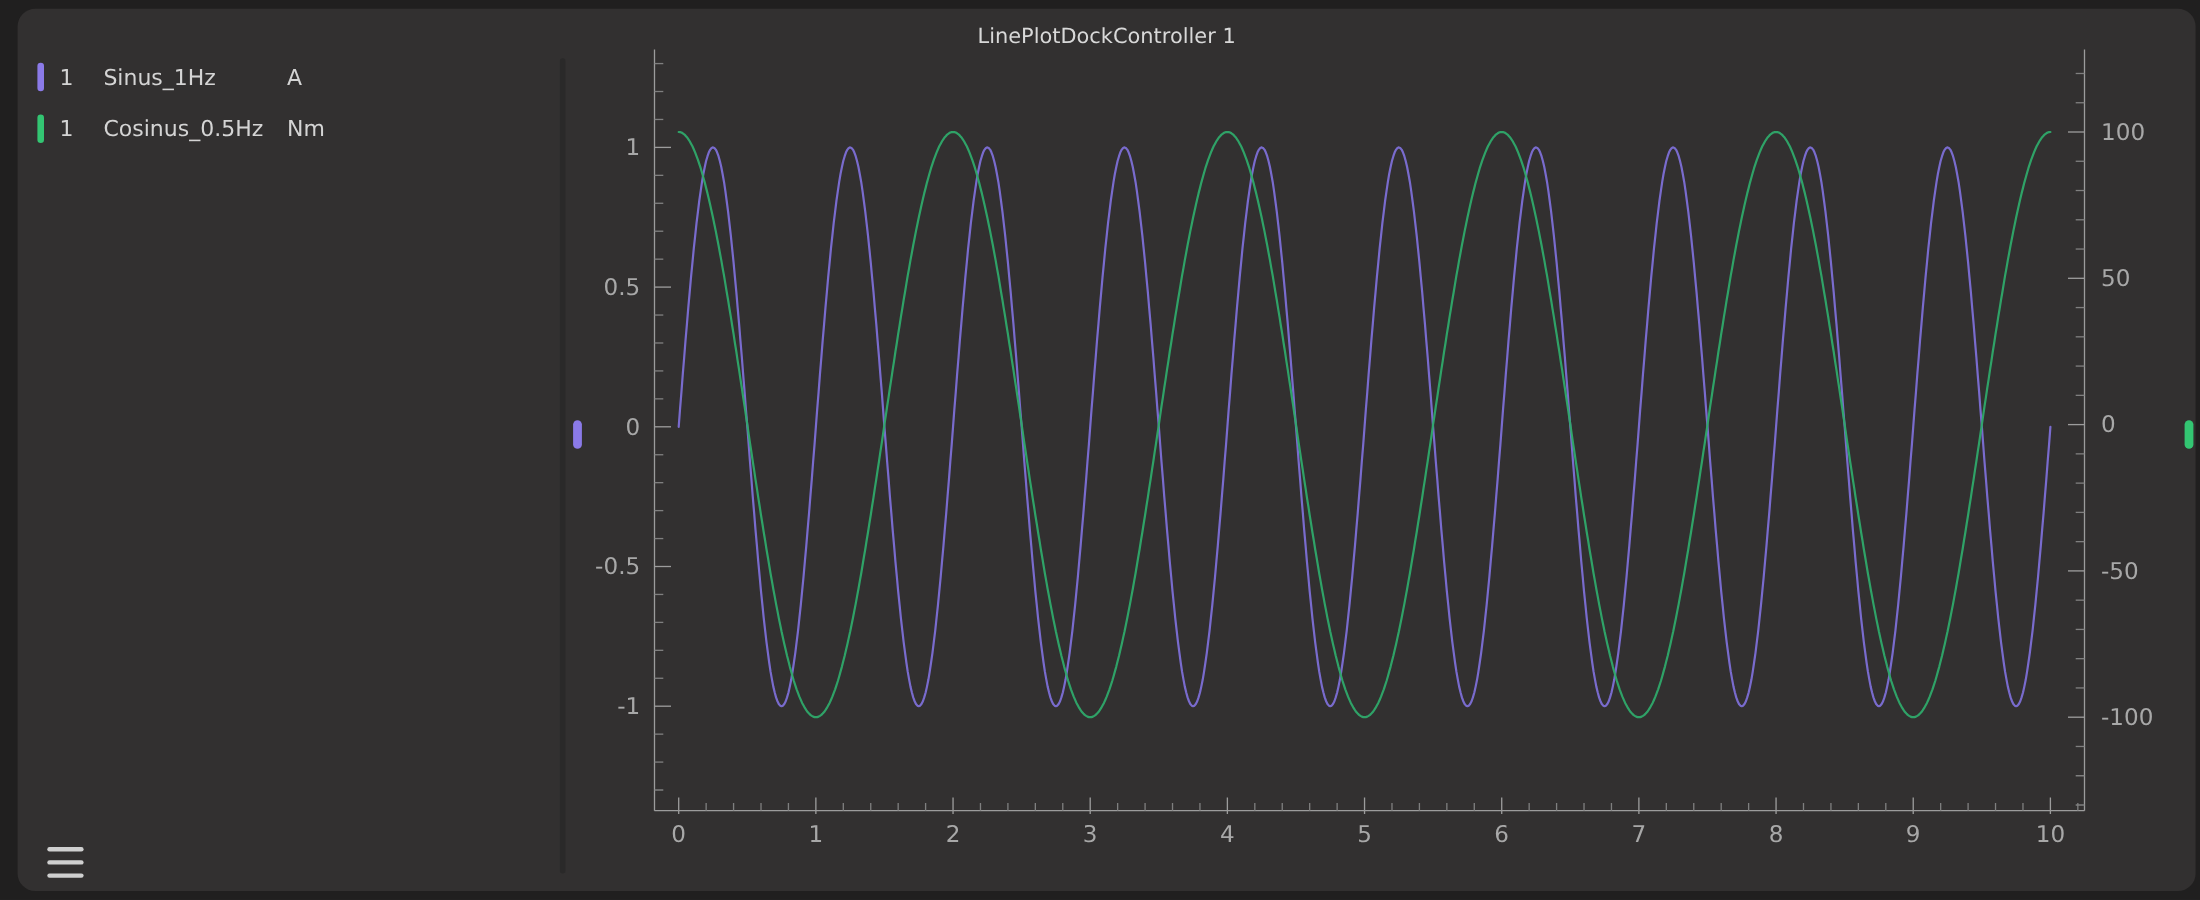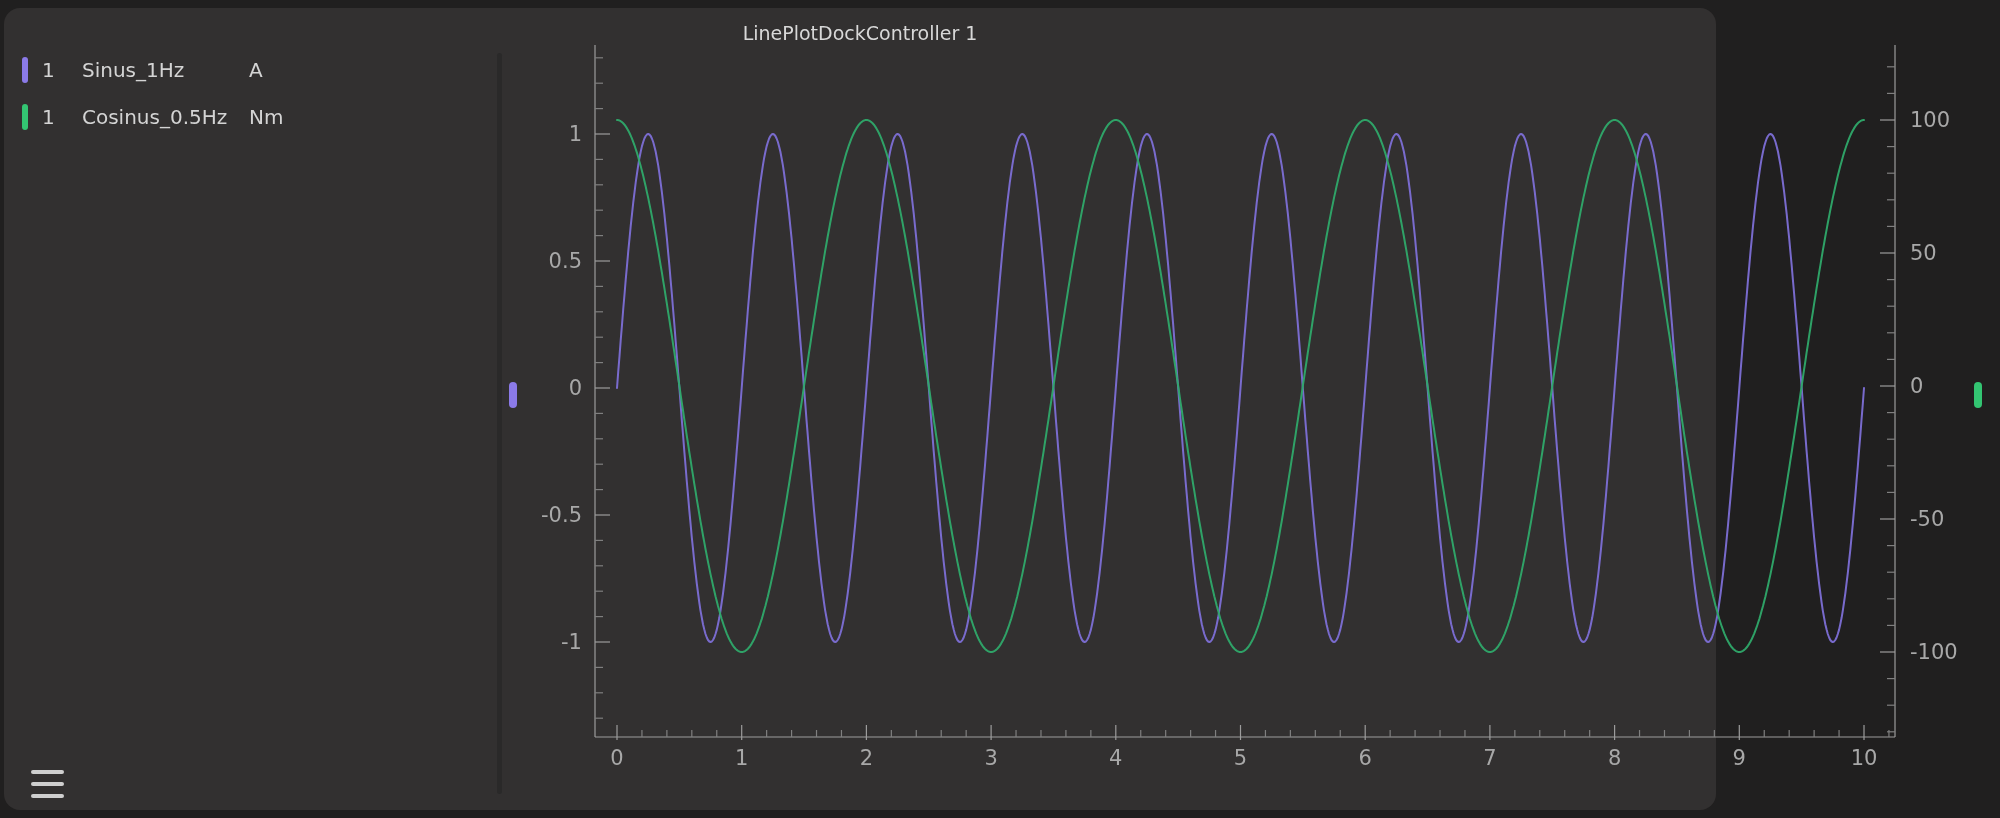--- a/index.html
+++ b/index.html
@@ -2,21 +2,21 @@
 <html><head>
 <meta charset="utf-8">
 <style>
   html,body{margin:0;padding:0;}
   body{
     width:2000px;height:818px;position:relative;overflow:hidden;
     background:#201f1f;
     font-family:"DejaVu Sans","Liberation Sans",sans-serif;
   }
   .window{
-    position:absolute;left:4px;top:8px;width:1712px;height:802px;
+    position:absolute;left:16px;top:8px;width:1980px;height:802px;
     background:#323030;border-radius:16px;
   }
   .titlebar{
     position:absolute;left:0;top:10px;width:100%;height:30px;
     text-align:center;color:#d8d8d8;font-size:19px;line-height:30px;
   }
   .legend{position:absolute;left:0;top:44px;width:480px;}
   .legend-row{
     position:relative;height:36px;margin-bottom:11px;
     display:flex;align-items:center;color:#d4d4d4;font-size:20px;cursor:pointer;

